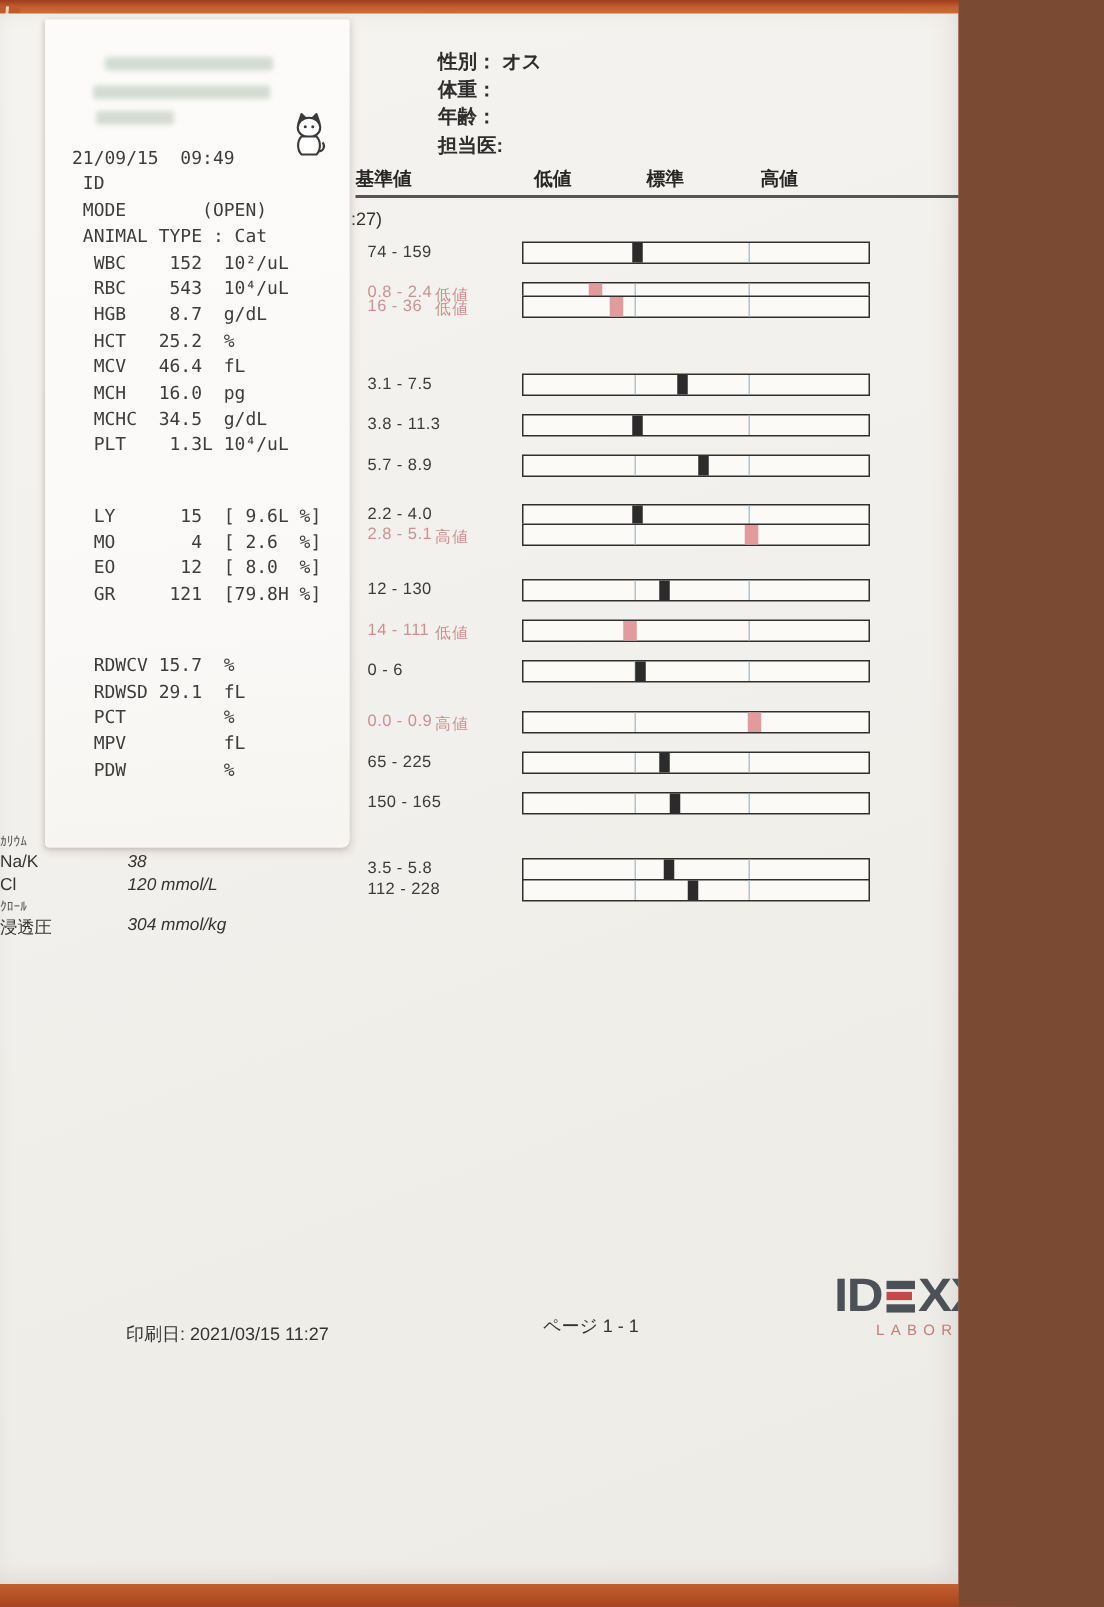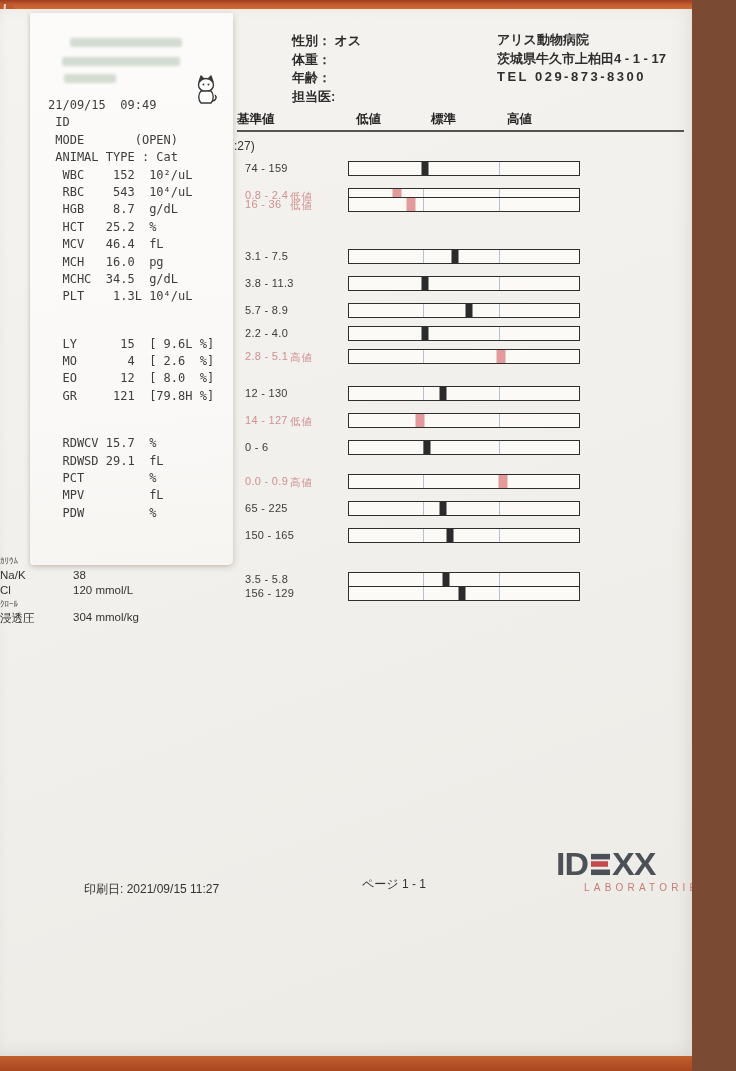--- a/index.html
+++ b/index.html
@@ -1,16 +1,16 @@
 <!DOCTYPE html>
 <html><head>
 <meta charset="utf-8">
 <style>
   html,body{margin:0;padding:0;background:#7a4a33;}
-  #scene{position:relative;width:692px;height:1071px;overflow:hidden;
+  #scene{position:relative;width:639px;height:1071px;overflow:hidden;
          font-family:"Liberation Sans",sans-serif;background:#b8552b;}
 
   
   .band-top{position:absolute;left:0;top:0;width:736px;height:9px;
             background:linear-gradient(180deg,#9e3c1f 0%,#c4602f 55%,#cf6a36 100%);}
   .band-bottom{position:absolute;left:0;top:1056px;width:736px;height:15px;
                background:linear-gradient(180deg,#c2602f 0%,#a8451f 100%);}
   .band-left{position:absolute;left:-6px;top:4px;width:14px;height:92px;
              background:#c05a2b;transform:rotate(7deg);}
   .band-left:after{content:"";position:absolute;left:6px;top:0;width:2px;height:100%;
@@ -59,21 +59,21 @@
   .bar{position:absolute;left:348px;top:0;width:232px;height:15px;
        background:#fbfaf7;border:1.5px solid #2f2f2f;box-sizing:border-box;}
   .dv{position:absolute;top:0;bottom:0;width:1px;background:#b4c2cb;}
   .mk{position:absolute;top:0;bottom:0;transform:translateX(-50%);}
   .mk.normal{width:7px;background:#2b2b2b;}
   .mk.low,.mk.high{width:9px;background:#e39a9b;}
 
   
   .electro{position:absolute;left:88px;font-size:11.5px;color:#333;}
   .kana{font-size:9px;color:#5a5a5a;}
-  .e-val{position:absolute;left:73px;top:0;white-space:nowrap;}
+  .e-val{position:absolute;left:85px;top:0;white-space:nowrap;font-style:italic;}
   .e-row{position:absolute;left:0;white-space:nowrap;}
 
   
   .print-date{position:absolute;left:84px;top:881px;font-size:12px;color:#333;}
   .page-num{position:absolute;left:362px;top:876px;font-size:12px;color:#333;}
 
   
   .logo{position:absolute;left:556px;top:849px;width:158px;}
   .logo-word{display:flex;align-items:center;height:30px;
              font-weight:800;font-size:34px;line-height:26px;color:#4b5156;
@@ -94,25 +94,20 @@
   <div class="band-left"></div>
 
   <div class="paper"></div>
 
   <div class="patient">
     <div>性別： オス</div>
     <div>体重：</div>
     <div>年齢：</div>
     <div>担当医:</div>
   </div>
-  <div class="clinic">
-    <div>アリス動物病院</div>
-    <div>茨城県牛久市上柏田4 - 1 - 17</div>
-    <div class="tel">TEL 029-873-8300</div>
-  </div>
 
   <div class="chead h-ref">基準値</div>
   <div class="chead h-low">低値</div>
   <div class="chead h-std">標準</div>
   <div class="chead h-high">高値</div>
   <div class="chead-line"></div>
   <div class="partial-ts">:27)</div>
 
   <div id="chart-rows">
       <div class="crow" style="top: 161px;">
@@ -158,21 +153,21 @@
         </span>
       </div>
       <div class="crow" style="top: 303px; text-align: right;">
         <span class="rng">5.7 - 8.9</span>
         <span class="bar">
           <i class="dv" style="left: 32%;"></i>
           <i class="dv" style="left: 65%;"></i>
           <i class="mk normal" style="left: 52%;"></i>
         </span>
       </div>
-      <div class="crow" style="top: 326px;">
+      <div class="crow" style="top: 336px;">
         <span class="rng">2.2 - 4.0</span>
         <span class="bar">
           <i class="dv" style="left: 32%;"></i>
           <i class="dv" style="left: 65%;"></i>
           <i class="mk normal" style="left: 33%;"></i>
         </span>
       </div>
       <div class="crow" style="top: 349px;">
         <span class="rng abn">2.8 - 5.1</span>
         <span class="flag">高値</span>
@@ -184,21 +179,21 @@
       </div>
       <div class="crow" style="top: 386px;">
         <span class="rng">12 - 130</span>
         <span class="bar">
           <i class="dv" style="left: 32%;"></i>
           <i class="dv" style="left: 65%;"></i>
           <i class="mk normal" style="left: 41%;"></i>
         </span>
       </div>
       <div class="crow" style="top: 413px;">
-        <span class="rng abn">14 - 127</span>
+        <span class="rng abn">14 - 111</span>
         <span class="flag">低値</span>
         <span class="bar">
           <i class="dv" style="left: 32%;"></i>
           <i class="dv" style="left: 65%;"></i>
           <i class="mk low" style="left: 31%;"></i>
         </span>
       </div>
       <div class="crow" style="top: 440px;">
         <span class="rng">0 - 6</span>
         <span class="bar">
@@ -234,21 +229,21 @@
       </div>
       <div class="crow" style="top: 572px;">
         <span class="rng">3.5 - 5.8</span>
         <span class="bar">
           <i class="dv" style="left: 32%;"></i>
           <i class="dv" style="left: 65%;"></i>
           <i class="mk normal" style="left: 42%;"></i>
         </span>
       </div>
       <div class="crow" style="top: 586px;">
-        <span class="rng">156 - 129</span>
+        <span class="rng">112 - 228</span>
         <span class="bar">
           <i class="dv" style="left: 32%;"></i>
           <i class="dv" style="left: 65%;"></i>
           <i class="mk normal" style="left: 49%;"></i>
         </span>
       </div>
     </div>
 
   <div class="electro e-row kana" style="top:556px">ｶﾘｳﾑ</div>
   <div class="electro e-row" style="top:569px">
@@ -258,21 +253,21 @@
   <div class="electro e-row" style="top:584px">
     <span>Cl</span>
     <span class="e-val">120 mmol/L</span>
   </div>
   <div class="electro e-row kana" style="top:599px">ｸﾛｰﾙ</div>
   <div class="electro e-row" style="top:611px">
     <span>浸透圧</span>
     <span class="e-val">304 mmol/kg</span>
   </div>
 
-  <div class="print-date">印刷日: 2021/09/15 11:27</div>
+  <div class="print-date">印刷日: 2021/03/15 11:27</div>
   <div class="page-num">ページ 1 - 1</div>
 
   <div class="logo">
     <div class="logo-word">
       <span>ID</span>
       <span class="logo-e">
         <span class="eb"></span>
         <span class="eb red"></span>
         <span class="eb"></span>
       </span>

